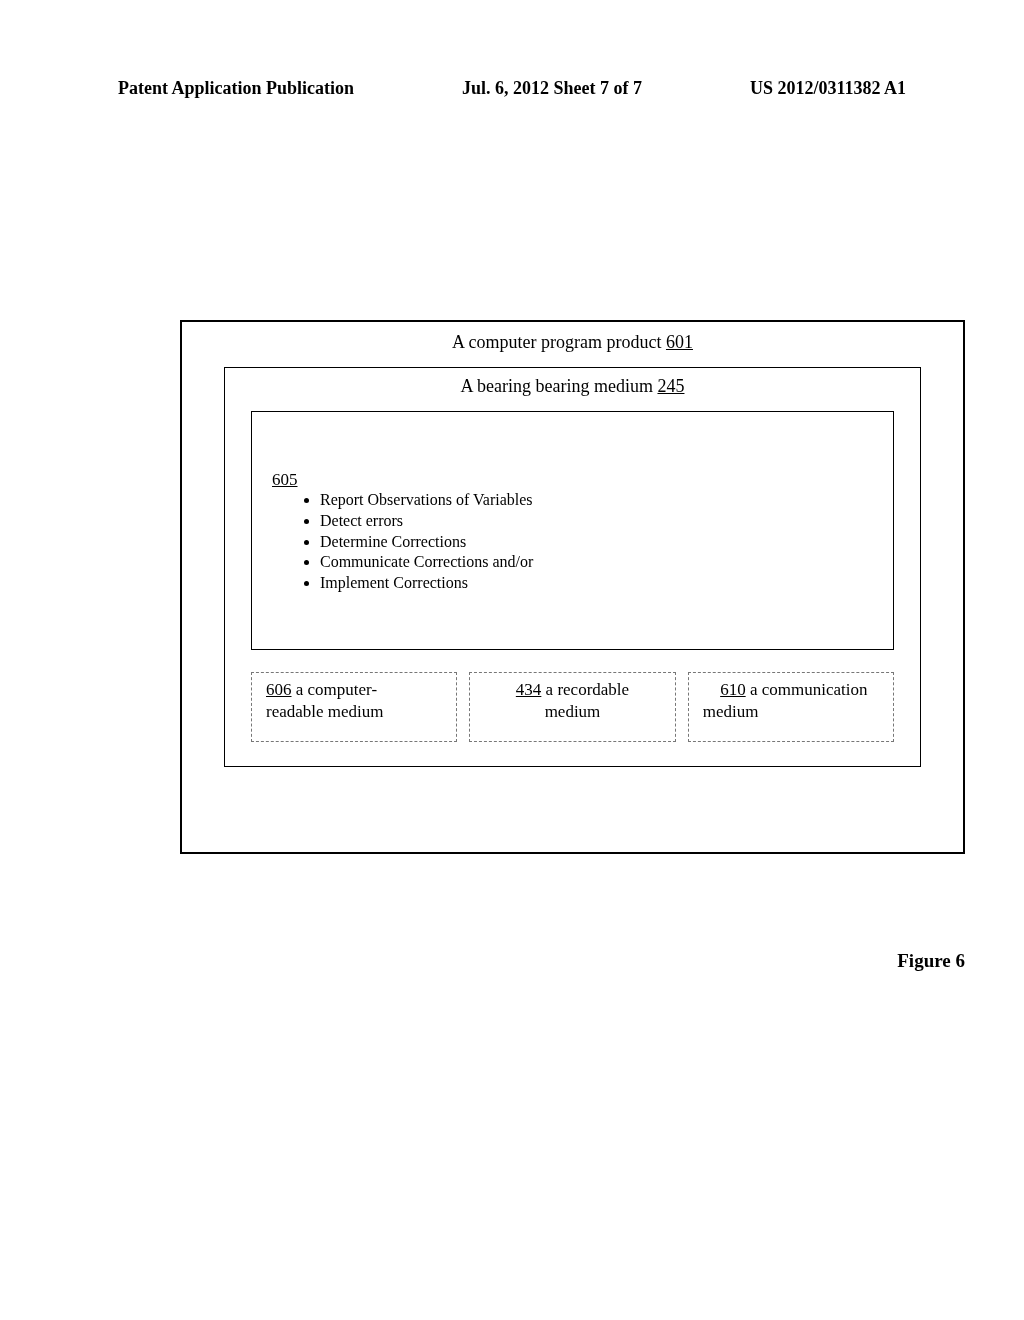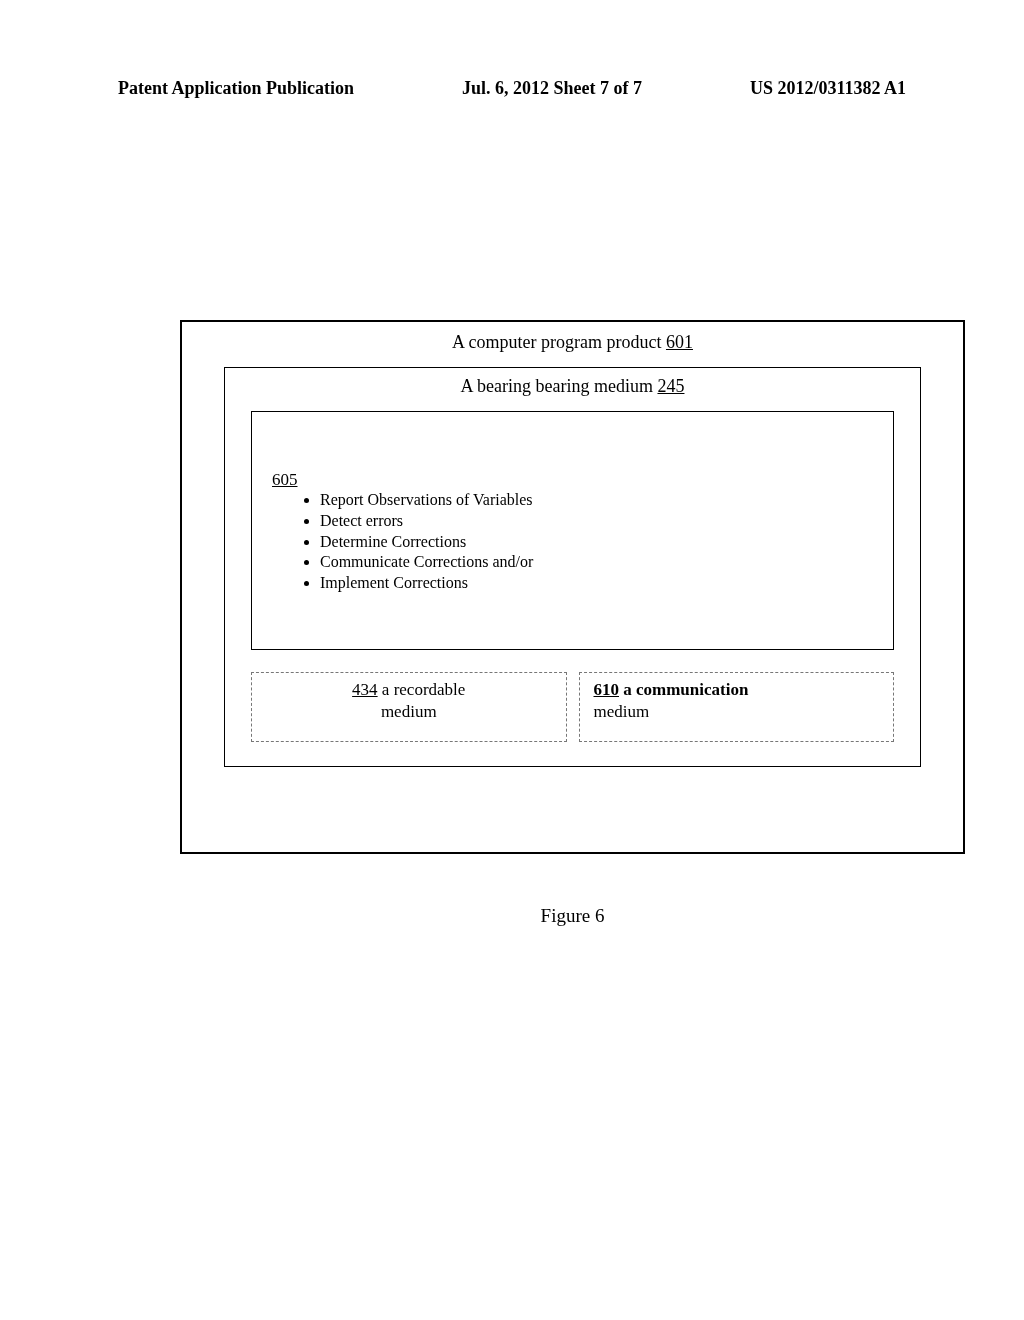--- a/index.html
+++ b/index.html
@@ -90,30 +90,30 @@
     .media-box {
       border: 1px dashed #777;
       padding: 6px 8px 18px 8px;
       font-size: 17px;
       flex: 1;
       text-align: center;
       line-height: 1.3;
     }
     .media-box.left .line1 { text-align: left; padding-left: 6px; }
     .media-box.left .line2 { text-align: left; padding-left: 6px; }
-    .media-box.right .line1 { text-align: left; padding-left: 6px; font-weight: bold; }
+    .media-box.right .line1 { text-align: center; padding-left: 6px; }
     .media-box.right .line2 { text-align: left; padding-left: 6px; }
     .media-box .ref {
       text-decoration: underline;
     }
     .figure-caption {
-      text-align: center;
+      text-align: right;
       font-size: 19px;
-      font-weight: normal;
-      margin-top: 51px;
+      font-weight: bold;
+      margin-top: 96px;
     }
   </style>
 </head>
 <body>
 
 <div class="page-header">
   <span class="header-left">Patent Application Publication</span>
   <span class="header-center">Jul. 6, 2012   Sheet 7 of 7</span>
   <span class="header-right">US 2012/0311382 A1</span>
 </div>
@@ -134,20 +134,26 @@
         <ul class="instr-list">
           <li>Report Observations of Variables</li>
           <li>Detect errors</li>
           <li>Determine Corrections</li>
           <li>Communicate Corrections and/or</li>
           <li>Implement Corrections</li>
         </ul>
       </div>
 
       <div class="media-row">
+        <div class="media-box left">
+          <div class="line1">
+            <span class="ref">606</span><span>  a computer-</span>
+          </div>
+          <div class="line2">readable medium</div>
+        </div>
         <div class="media-box">
           <div>
             <span class="ref">434</span><span> a recordable</span>
           </div>
           <div>medium</div>
         </div>
         <div class="media-box right">
           <div class="line1">
             <span class="ref">610</span><span> a communication</span>
           </div>

